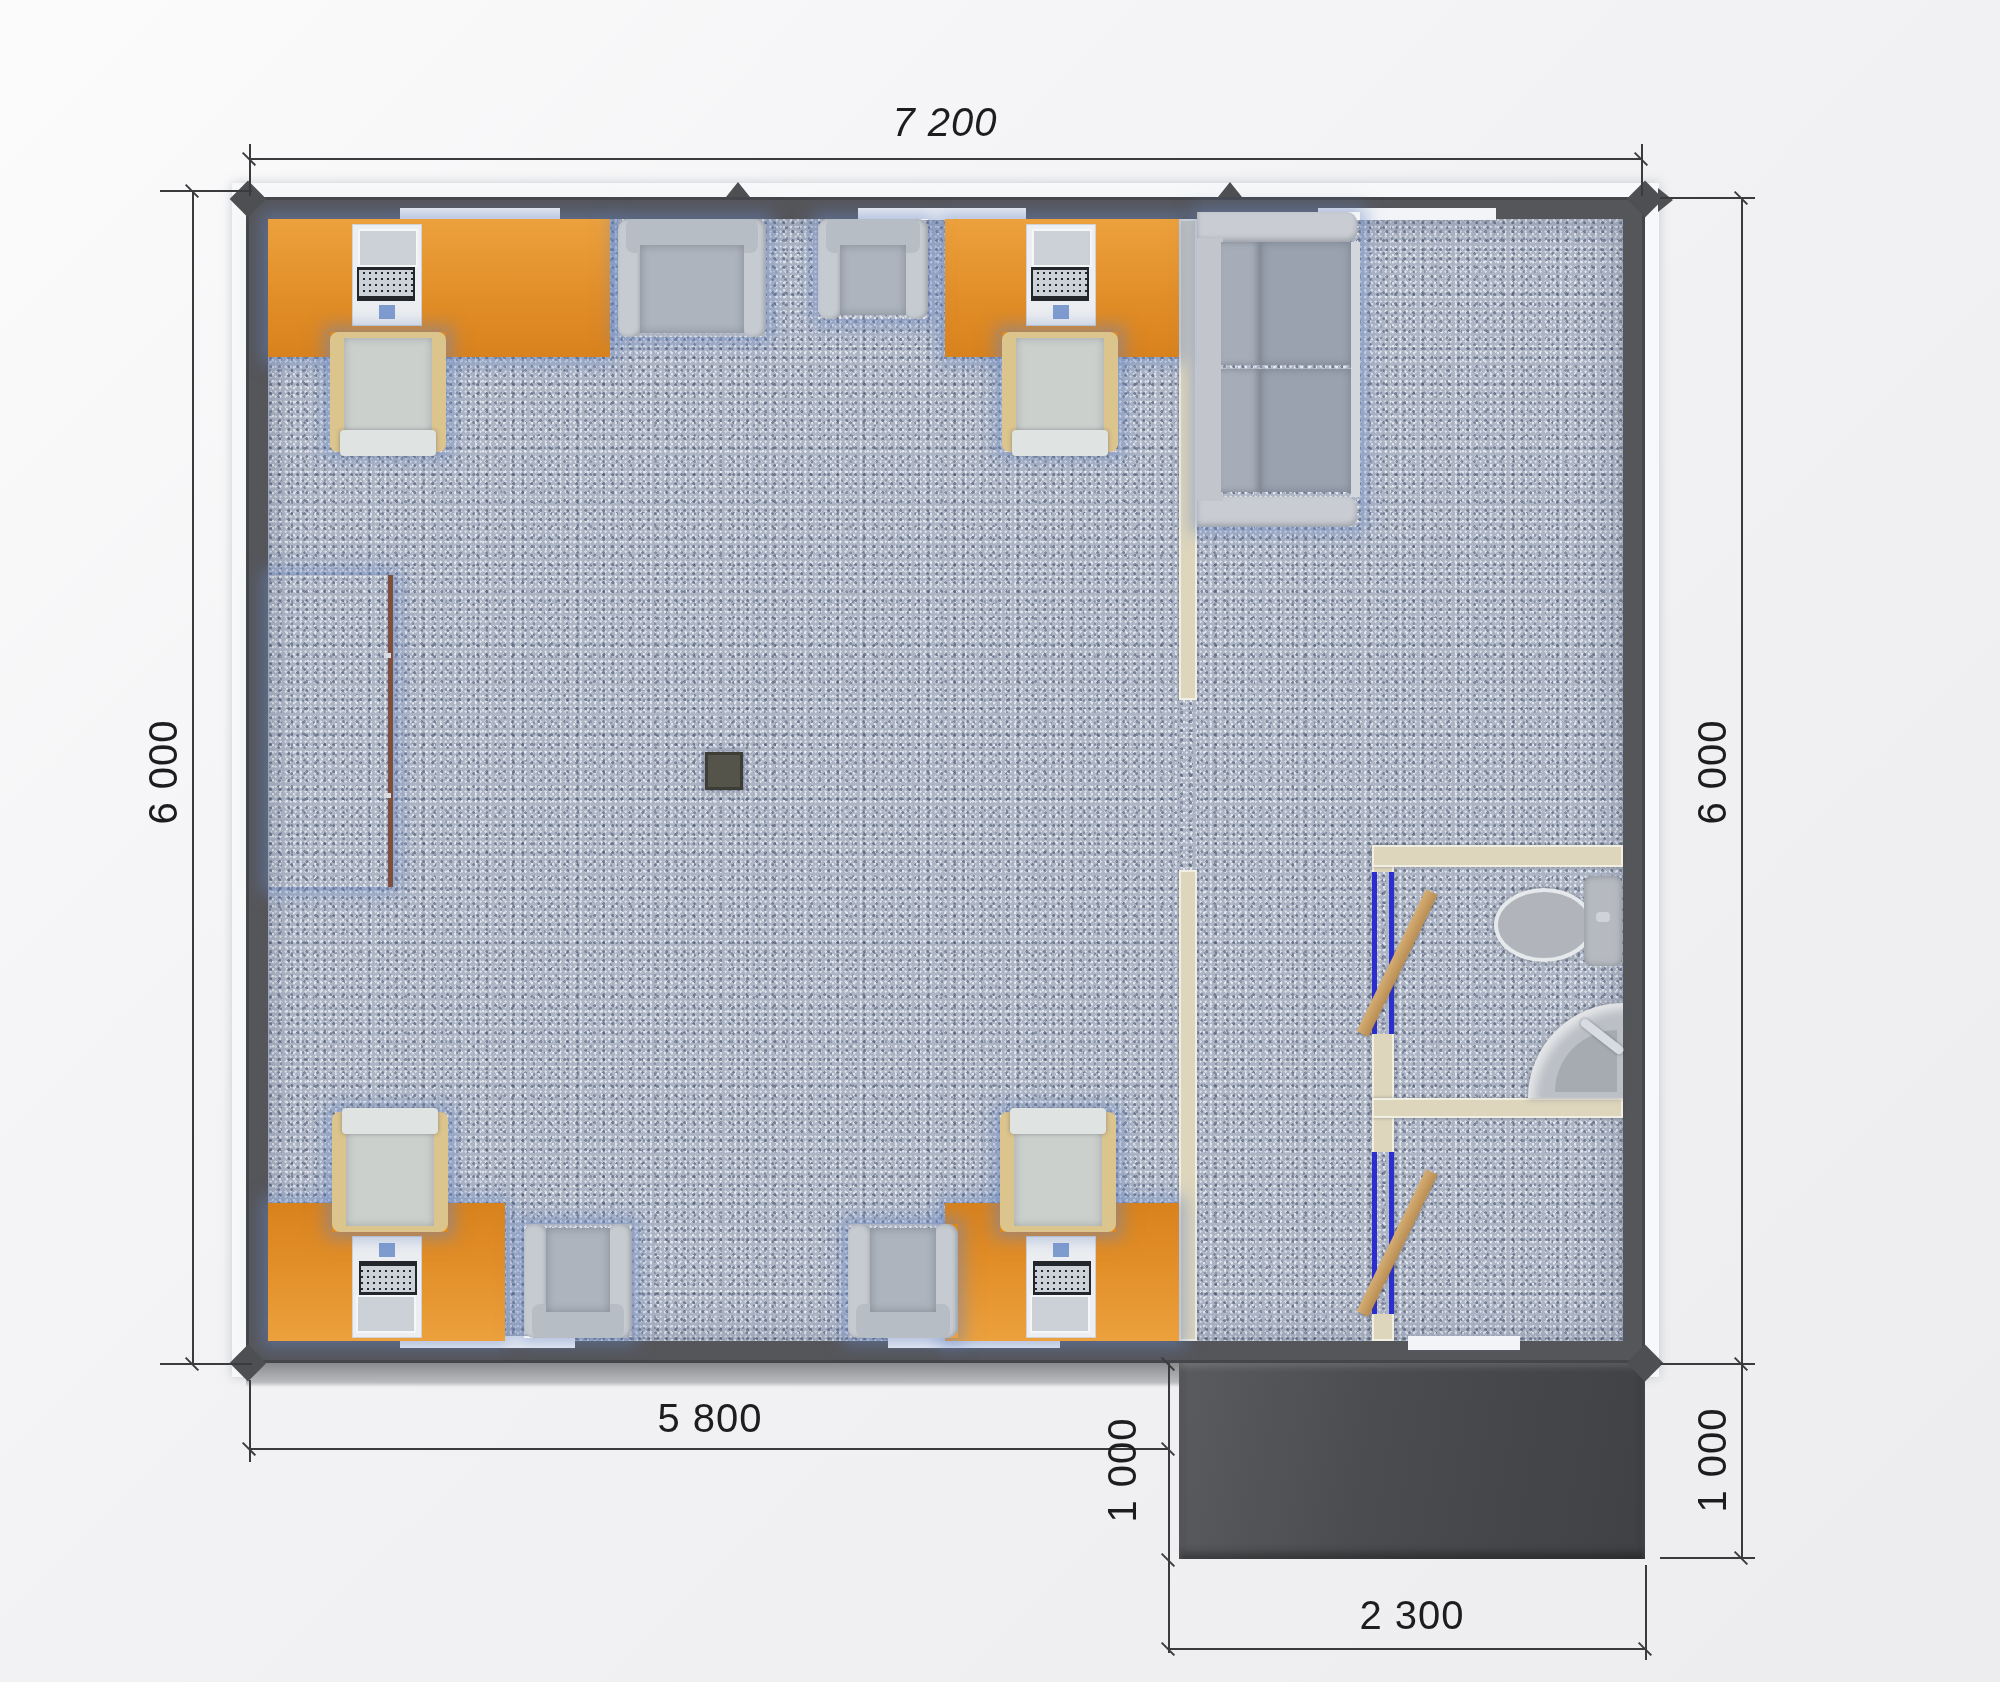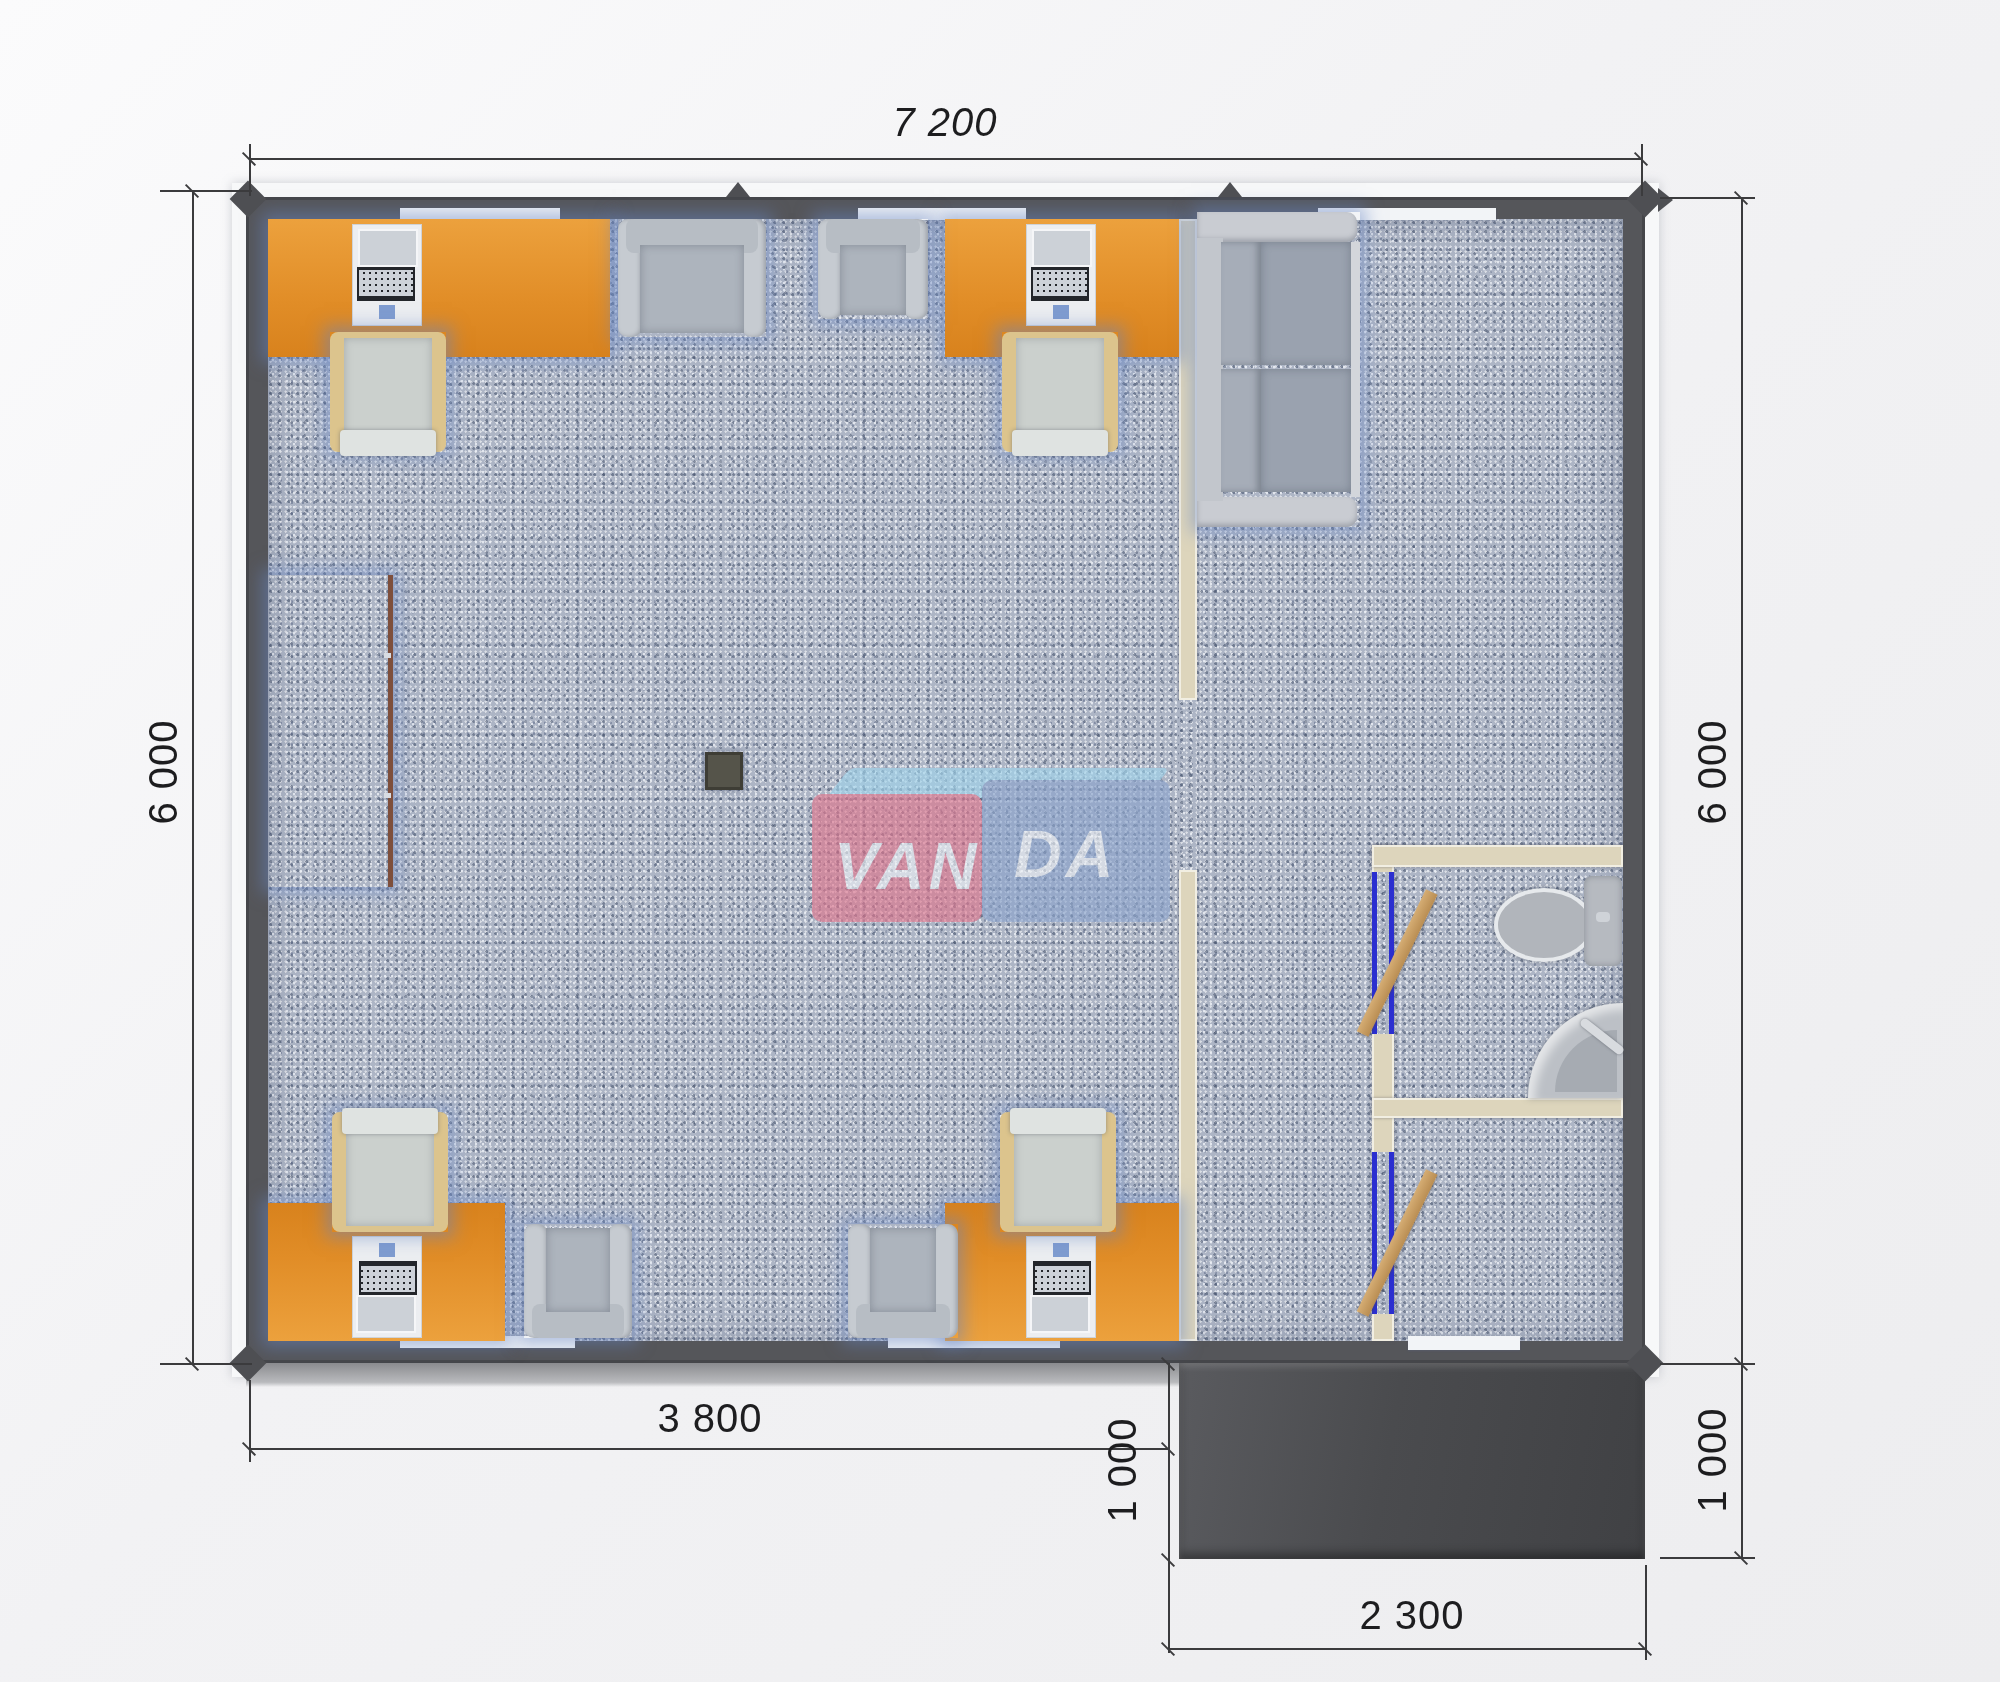--- a/index.html
+++ b/index.html
@@ -238,27 +238,20 @@
   <div class="porch"></div>
 
   <div class="diamond" style="left:235px;top:186px;"></div>
   <div class="diamond" style="left:1632px;top:186px;"></div>
   <div class="diamond" style="left:235px;top:1350px;"></div>
   <div class="diamond" style="left:1632px;top:1350px;"></div>
   <div class="tri-up" style="left:726px;top:182px;"></div>
   <div class="tri-up" style="left:1218px;top:182px;"></div>
   <div class="tri-right" style="left:1658px;top:188px;"></div>
 
-  <div class="wm">
-    <div class="flap"></div>
-    <div class="box-pink"></div>
-    <div class="box-blue"></div>
-    <div class="t" style="left:36px;top:62px;">VAN</div>
-    <div class="t" style="left:216px;top:50px;">DA</div>
-  </div>
 
   <div class="dim-h" style="left:249px;top:158px;width:1392px;"></div>
   <div class="dim-v" style="left:249px;top:144px;height:52px;"></div>
   <div class="dim-v" style="left:1641px;top:144px;height:52px;"></div>
   <div class="slash" style="left:240px;top:158px;"></div>
   <div class="slash" style="left:1632px;top:158px;"></div>
   <div class="dim-label" style="left:945px;top:122px;font-style:italic;">7 200</div>
 
   <div class="dim-v" style="left:192px;top:190px;height:1173px;"></div>
   <div class="dim-h" style="left:160px;top:190px;width:92px;"></div>
@@ -274,21 +267,21 @@
   <div class="slash" style="left:1732px;top:197px;"></div>
   <div class="slash" style="left:1732px;top:1363px;"></div>
   <div class="slash" style="left:1732px;top:1557px;"></div>
   <div class="dim-label rot" style="left:1712px;top:772px;">6 000</div>
   <div class="dim-label rot" style="left:1712px;top:1460px;">1 000</div>
 
   <div class="dim-h" style="left:249px;top:1448px;width:919px;"></div>
   <div class="dim-v" style="left:249px;top:1380px;height:82px;"></div>
   <div class="slash" style="left:240px;top:1448px;"></div>
   <div class="slash" style="left:1159px;top:1448px;"></div>
-  <div class="dim-label" style="left:710px;top:1418px;">3 800</div>
+  <div class="dim-label" style="left:710px;top:1418px;">5 800</div>
 
   <div class="dim-v" style="left:1168px;top:1363px;height:290px;"></div>
   <div class="slash" style="left:1159px;top:1363px;"></div>
   <div class="slash" style="left:1159px;top:1559px;"></div>
   <div class="dim-label rot" style="left:1122px;top:1470px;">1 000</div>
 
   <div class="dim-h" style="left:1168px;top:1648px;width:477px;"></div>
   <div class="dim-v" style="left:1645px;top:1565px;height:95px;"></div>
   <div class="slash" style="left:1159px;top:1648px;"></div>
   <div class="slash" style="left:1636px;top:1648px;"></div>

